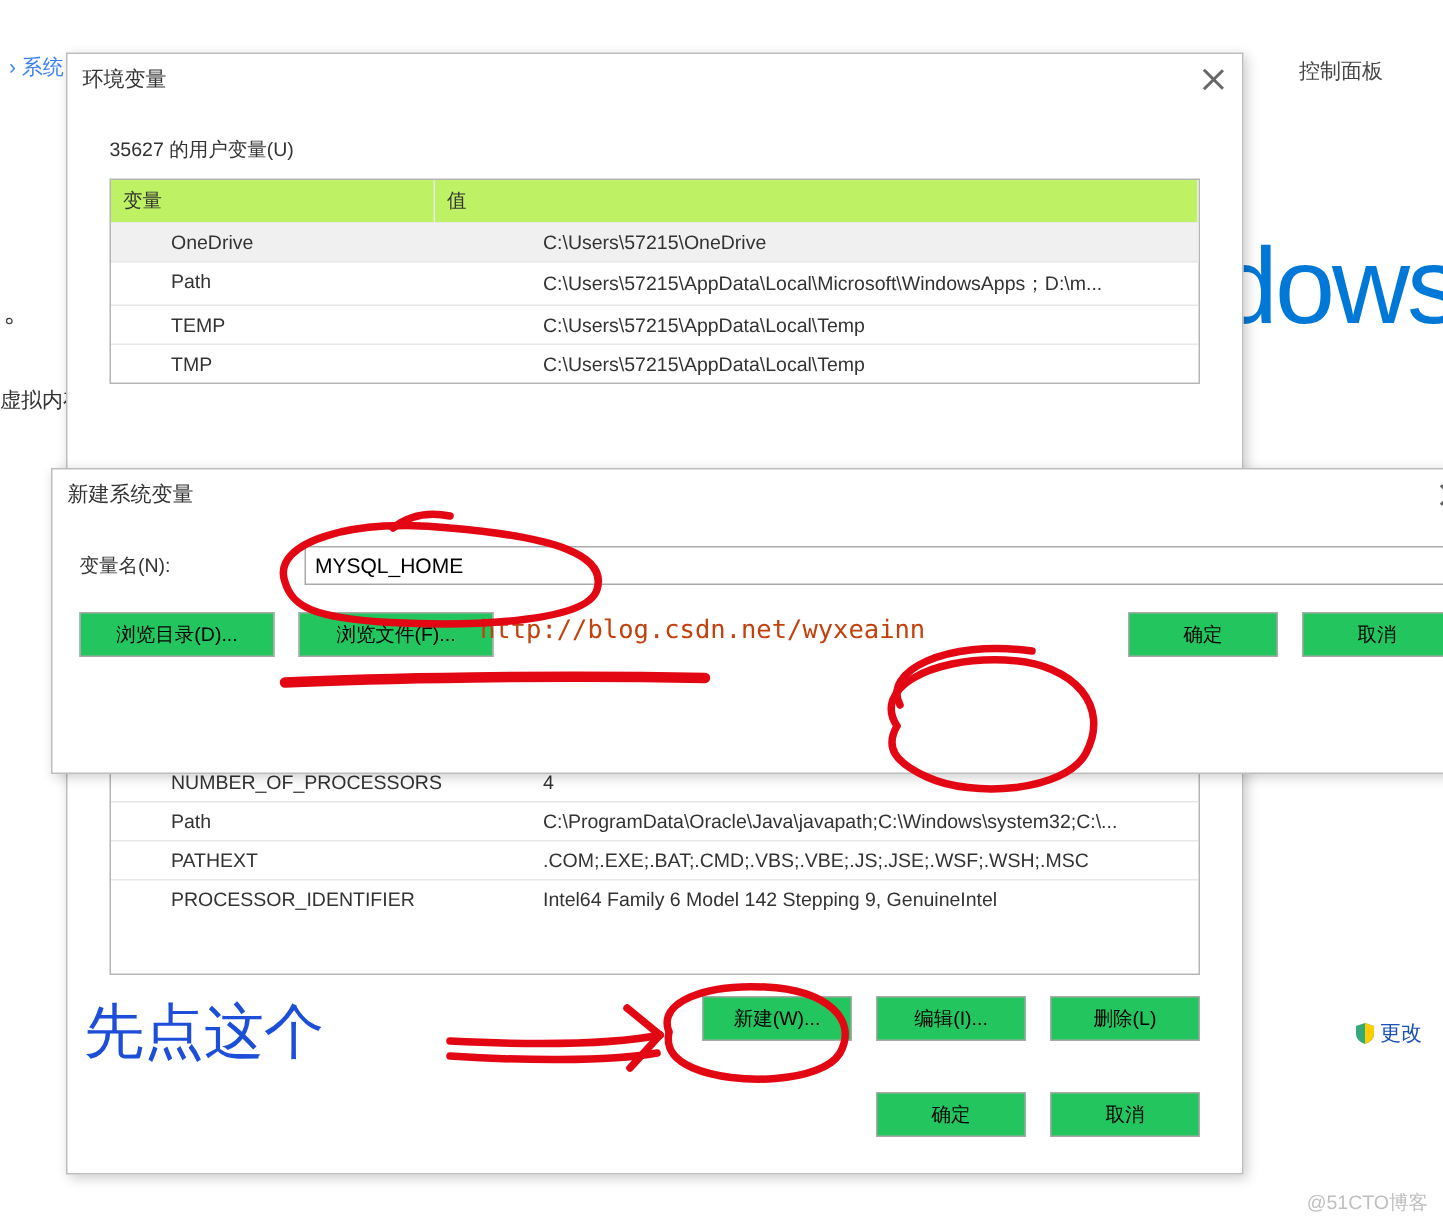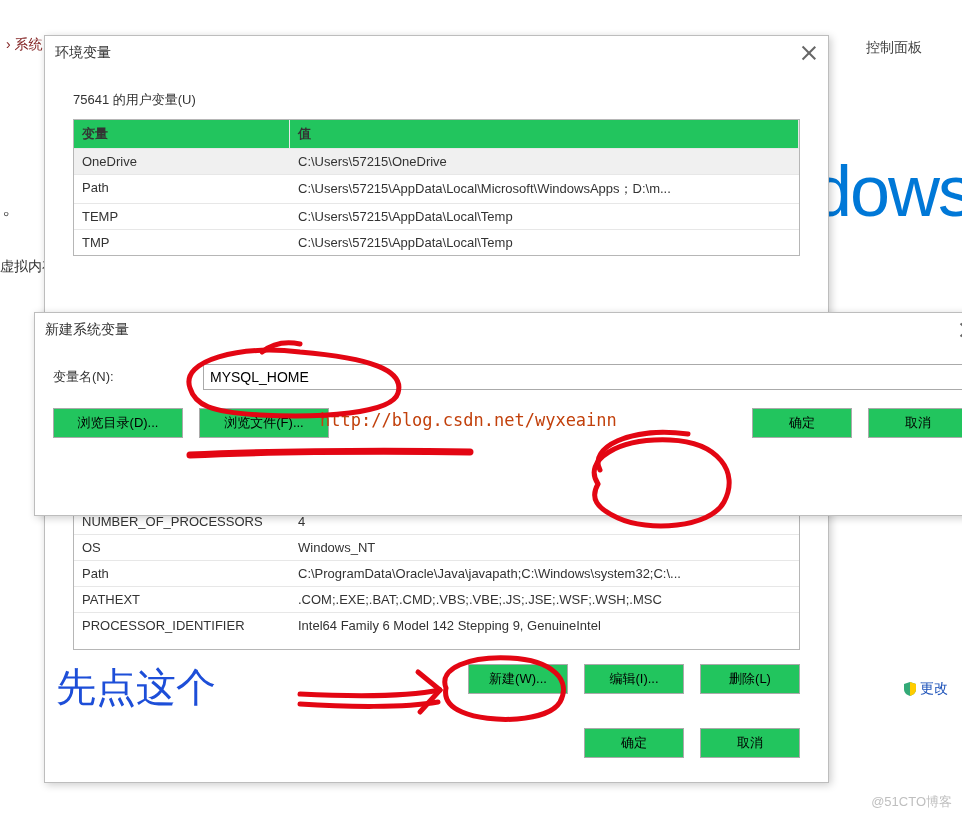--- a/index.html
+++ b/index.html
@@ -10,21 +10,21 @@
     background: #fff;
     width: 962px;
     height: 821px;
     position: relative;
     overflow: hidden;
   }
   .bg-breadcrumb {
     position: absolute;
     left: 6px; top: 36px;
     font-size: 14px;
-    color: #7f1d1d;
+    color: #3b82f6;
   }
   .bg-right-text {
     position: absolute;
     right: 40px; top: 39px;
     font-size: 14px;
     color: #444;
   }
   .bg-big-word {
     position: absolute;
     right: -10px; top: 150px;
@@ -104,22 +104,22 @@
   .var-table {
     margin: 0 28px;
     border: 1px solid #b6b6b6;
     font-size: 13px;
   }
   .table-header, .table-row {
     display: flex;
     border-bottom: 1px solid #e7e7e7;
   }
   .table-row:last-child { border-bottom: none; }
-  .table-header .col { background: #22c55e; font-weight: 700; padding: 5px 8px; border-right: 1px solid #e8e8e8; }
-  .table-row .col   { padding: 5px 8px; }
+  .table-header .col { background: #bef264; font-weight: 400; padding: 5px 8px; border-right: 1px solid #e8e8e8; }
+  .table-row .col   { padding: 5px 8px; margin-left: 32px; }
   .col-name { width: 216px; overflow: hidden; white-space: nowrap; text-overflow: ellipsis; }
   .col-value { flex: 1; overflow: hidden; white-space: nowrap; text-overflow: ellipsis; }
   .row-highlight { background: #f0f0f0; }
 
   .btn-row {
     display: flex;
     justify-content: flex-end;
     gap: 16px;
     padding: 14px 28px 0 28px;
   }
@@ -214,21 +214,21 @@
   <span>更改</span>
 </div>
 <div class="bg-watermark">@51CTO博客</div>
 
 <div class="dialog dialog-env">
   <div class="dialog-title">
     <span>环境变量</span>
     <span class="close-x"></span>
   </div>
 
-  <div class="section-label">75641 的用户变量(U)</div>
+  <div class="section-label">35627 的用户变量(U)</div>
 
   <div class="var-table">
     <div class="table-header">
       <div class="col col-name">变量</div>
       <div class="col col-value">值</div>
     </div>
     <div class="table-row row-highlight">
       <div class="col col-name">OneDrive</div>
       <div class="col col-value">C:\Users\57215\OneDrive</div>
     </div>
@@ -245,24 +245,20 @@
       <div class="col col-value">C:\Users\57215\AppData\Local\Temp</div>
     </div>
   </div>
 
   <div style="height:252px"></div>
 
   <div class="sys-table-wrap">
     <div class="table-row">
       <div class="col col-name">NUMBER_OF_PROCESSORS</div>
       <div class="col col-value">4</div>
-    </div>
-    <div class="table-row">
-      <div class="col col-name">OS</div>
-      <div class="col col-value">Windows_NT</div>
     </div>
     <div class="table-row">
       <div class="col col-name">Path</div>
       <div class="col col-value">C:\ProgramData\Oracle\Java\javapath;C:\Windows\system32;C:\...</div>
     </div>
     <div class="table-row">
       <div class="col col-name">PATHEXT</div>
       <div class="col col-value">.COM;.EXE;.BAT;.CMD;.VBS;.VBE;.JS;.JSE;.WSF;.WSH;.MSC</div>
     </div>
     <div class="table-row">

